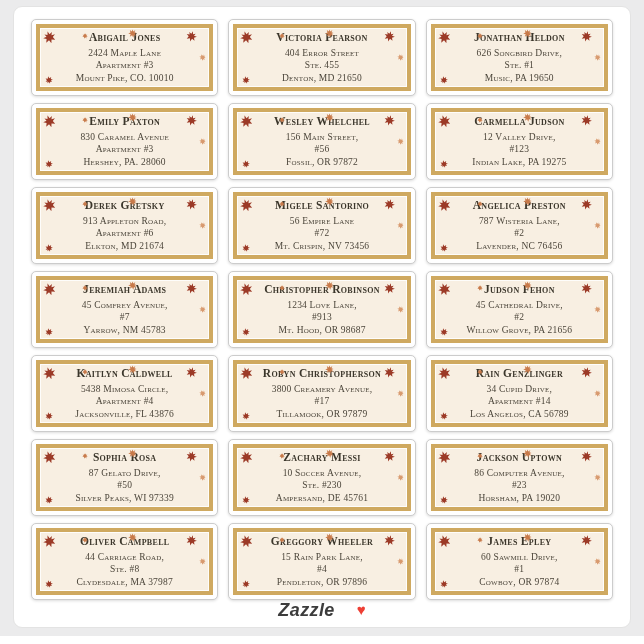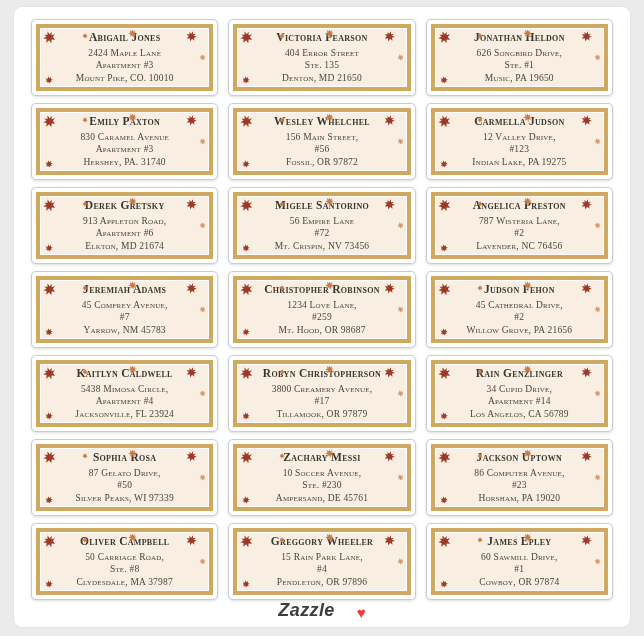--- a/index.html
+++ b/index.html
@@ -56,21 +56,21 @@
   .leaf { position:absolute; pointer-events:none; }
   .leaf svg { display:block; width:100%; height:100%; }
   .leaf-tl { left:3px;  top:3px;   width:13px; height:13px; color:var(--leaf-red);    transform:rotate(-18deg); }
   .leaf-tm { left:42px; top:5px;   width:6px;  height:6px;  color:var(--leaf-orange); transform:rotate(20deg); }
   .leaf-tc { left:52%;  top:1px;   width:9px;  height:9px;  color:var(--leaf-orange); transform:rotate(40deg); }
   .leaf-tr { right:12px;top:3px;   width:11px; height:11px; color:var(--leaf-red);    transform:rotate(15deg); }
   .leaf-r  { right:3px; top:26px;  width:7px;  height:7px;  color:var(--leaf-light);  transform:rotate(55deg); }
   .leaf-bl { left:5px;  bottom:3px;width:8px;  height:8px;  color:var(--leaf-red);    transform:rotate(165deg); }
   .footer {
     position:absolute; left:0; right:0; bottom:6px;
-    display:flex; justify-content:center; align-items:flex-end; gap:22px;
+    display:flex; justify-content:center; align-items:center; gap:22px;
   }
   .brand {
     font-family:"Liberation Sans", sans-serif;
     font-weight:bold; font-style:italic;
     font-size:18px; letter-spacing:0.4px;
     color:#3c3c3c;
   }
   .heart { font-size:15px; line-height:1; color:var(--heart); font-style:normal; }
 </style>
 </head>
@@ -145,21 +145,21 @@
                 <path d="M8 0 L9.3 4.2 L12.8 2.6 L11.2 6 L15.6 6.4 L12 8.8 L13.8 12.8 L9.6 11 L8 15.6 L6.4 11 L2.2 12.8 L4 8.8 L0.4 6.4 L4.8 6 L3.2 2.6 L6.7 4.2 Z"></path>
               </svg>
             </span>
       <span class="leaf leaf-bl">
               <svg viewBox="0 0 16 16" fill="currentColor" aria-hidden="true">
                 <path d="M8 0 L9.3 4.2 L12.8 2.6 L11.2 6 L15.6 6.4 L12 8.8 L13.8 12.8 L9.6 11 L8 15.6 L6.4 11 L2.2 12.8 L4 8.8 L0.4 6.4 L4.8 6 L3.2 2.6 L6.7 4.2 Z"></path>
               </svg>
             </span>
       <div class="name">Victoria Pearson</div>
       <div class="addr">404 Error Street</div>
-      <div class="addr">Ste. 135</div>
+      <div class="addr">Ste. 455</div>
       <div class="addr">Denton, MD 21650</div>
     </div>
   </div>
 
   <div class="label">
     <div class="frame">
       <span class="leaf leaf-tl">
               <svg viewBox="0 0 16 16" fill="currentColor" aria-hidden="true">
                 <path d="M8 0 L9.3 4.2 L12.8 2.6 L11.2 6 L15.6 6.4 L12 8.8 L13.8 12.8 L9.6 11 L8 15.6 L6.4 11 L2.2 12.8 L4 8.8 L0.4 6.4 L4.8 6 L3.2 2.6 L6.7 4.2 Z"></path>
               </svg>
@@ -224,21 +224,21 @@
               </svg>
             </span>
       <span class="leaf leaf-bl">
               <svg viewBox="0 0 16 16" fill="currentColor" aria-hidden="true">
                 <path d="M8 0 L9.3 4.2 L12.8 2.6 L11.2 6 L15.6 6.4 L12 8.8 L13.8 12.8 L9.6 11 L8 15.6 L6.4 11 L2.2 12.8 L4 8.8 L0.4 6.4 L4.8 6 L3.2 2.6 L6.7 4.2 Z"></path>
               </svg>
             </span>
       <div class="name">Emily Paxton</div>
       <div class="addr">830 Caramel Avenue</div>
       <div class="addr">Apartment #3</div>
-      <div class="addr">Hershey, PA. 31740</div>
+      <div class="addr">Hershey, PA. 28060</div>
     </div>
   </div>
 
   <div class="label">
     <div class="frame">
       <span class="leaf leaf-tl">
               <svg viewBox="0 0 16 16" fill="currentColor" aria-hidden="true">
                 <path d="M8 0 L9.3 4.2 L12.8 2.6 L11.2 6 L15.6 6.4 L12 8.8 L13.8 12.8 L9.6 11 L8 15.6 L6.4 11 L2.2 12.8 L4 8.8 L0.4 6.4 L4.8 6 L3.2 2.6 L6.7 4.2 Z"></path>
               </svg>
             </span>
@@ -496,21 +496,21 @@
                 <path d="M8 0 L9.3 4.2 L12.8 2.6 L11.2 6 L15.6 6.4 L12 8.8 L13.8 12.8 L9.6 11 L8 15.6 L6.4 11 L2.2 12.8 L4 8.8 L0.4 6.4 L4.8 6 L3.2 2.6 L6.7 4.2 Z"></path>
               </svg>
             </span>
       <span class="leaf leaf-bl">
               <svg viewBox="0 0 16 16" fill="currentColor" aria-hidden="true">
                 <path d="M8 0 L9.3 4.2 L12.8 2.6 L11.2 6 L15.6 6.4 L12 8.8 L13.8 12.8 L9.6 11 L8 15.6 L6.4 11 L2.2 12.8 L4 8.8 L0.4 6.4 L4.8 6 L3.2 2.6 L6.7 4.2 Z"></path>
               </svg>
             </span>
       <div class="name">Christopher Robinson</div>
       <div class="addr">1234 Love Lane,</div>
-      <div class="addr">#259</div>
+      <div class="addr">#913</div>
       <div class="addr">Mt. Hood, OR 98687</div>
     </div>
   </div>
 
   <div class="label">
     <div class="frame">
       <span class="leaf leaf-tl">
               <svg viewBox="0 0 16 16" fill="currentColor" aria-hidden="true">
                 <path d="M8 0 L9.3 4.2 L12.8 2.6 L11.2 6 L15.6 6.4 L12 8.8 L13.8 12.8 L9.6 11 L8 15.6 L6.4 11 L2.2 12.8 L4 8.8 L0.4 6.4 L4.8 6 L3.2 2.6 L6.7 4.2 Z"></path>
               </svg>
@@ -575,21 +575,21 @@
               </svg>
             </span>
       <span class="leaf leaf-bl">
               <svg viewBox="0 0 16 16" fill="currentColor" aria-hidden="true">
                 <path d="M8 0 L9.3 4.2 L12.8 2.6 L11.2 6 L15.6 6.4 L12 8.8 L13.8 12.8 L9.6 11 L8 15.6 L6.4 11 L2.2 12.8 L4 8.8 L0.4 6.4 L4.8 6 L3.2 2.6 L6.7 4.2 Z"></path>
               </svg>
             </span>
       <div class="name">Kaitlyn Caldwell</div>
       <div class="addr">5438 Mimosa Circle,</div>
       <div class="addr">Apartment #4</div>
-      <div class="addr">Jacksonville, FL 23924</div>
+      <div class="addr">Jacksonville, FL 43876</div>
     </div>
   </div>
 
   <div class="label">
     <div class="frame">
       <span class="leaf leaf-tl">
               <svg viewBox="0 0 16 16" fill="currentColor" aria-hidden="true">
                 <path d="M8 0 L9.3 4.2 L12.8 2.6 L11.2 6 L15.6 6.4 L12 8.8 L13.8 12.8 L9.6 11 L8 15.6 L6.4 11 L2.2 12.8 L4 8.8 L0.4 6.4 L4.8 6 L3.2 2.6 L6.7 4.2 Z"></path>
               </svg>
             </span>
@@ -807,21 +807,21 @@
               <svg viewBox="0 0 16 16" fill="currentColor" aria-hidden="true">
                 <path d="M8 0 L9.3 4.2 L12.8 2.6 L11.2 6 L15.6 6.4 L12 8.8 L13.8 12.8 L9.6 11 L8 15.6 L6.4 11 L2.2 12.8 L4 8.8 L0.4 6.4 L4.8 6 L3.2 2.6 L6.7 4.2 Z"></path>
               </svg>
             </span>
       <span class="leaf leaf-bl">
               <svg viewBox="0 0 16 16" fill="currentColor" aria-hidden="true">
                 <path d="M8 0 L9.3 4.2 L12.8 2.6 L11.2 6 L15.6 6.4 L12 8.8 L13.8 12.8 L9.6 11 L8 15.6 L6.4 11 L2.2 12.8 L4 8.8 L0.4 6.4 L4.8 6 L3.2 2.6 L6.7 4.2 Z"></path>
               </svg>
             </span>
       <div class="name">Oliver Campbell</div>
-      <div class="addr">50 Carriage Road,</div>
+      <div class="addr">44 Carriage Road,</div>
       <div class="addr">Ste. #8</div>
       <div class="addr">Clydesdale, MA 37987</div>
     </div>
   </div>
 
   <div class="label">
     <div class="frame">
       <span class="leaf leaf-tl">
               <svg viewBox="0 0 16 16" fill="currentColor" aria-hidden="true">
                 <path d="M8 0 L9.3 4.2 L12.8 2.6 L11.2 6 L15.6 6.4 L12 8.8 L13.8 12.8 L9.6 11 L8 15.6 L6.4 11 L2.2 12.8 L4 8.8 L0.4 6.4 L4.8 6 L3.2 2.6 L6.7 4.2 Z"></path>

